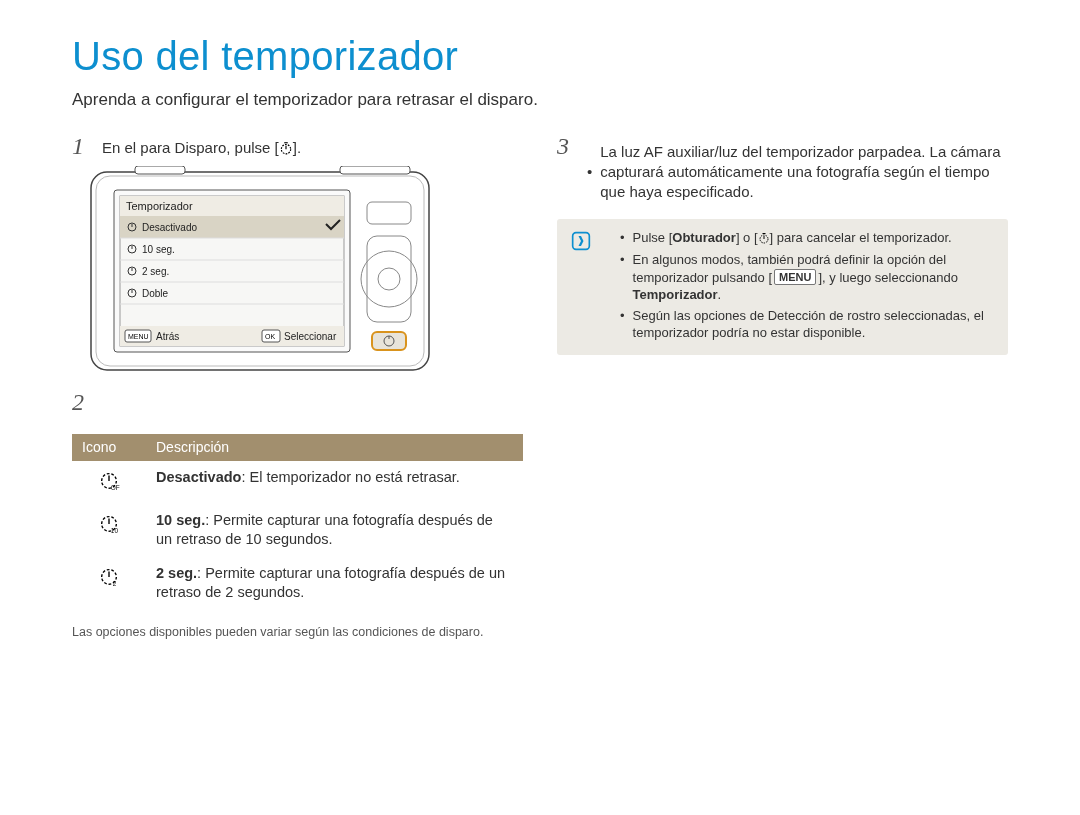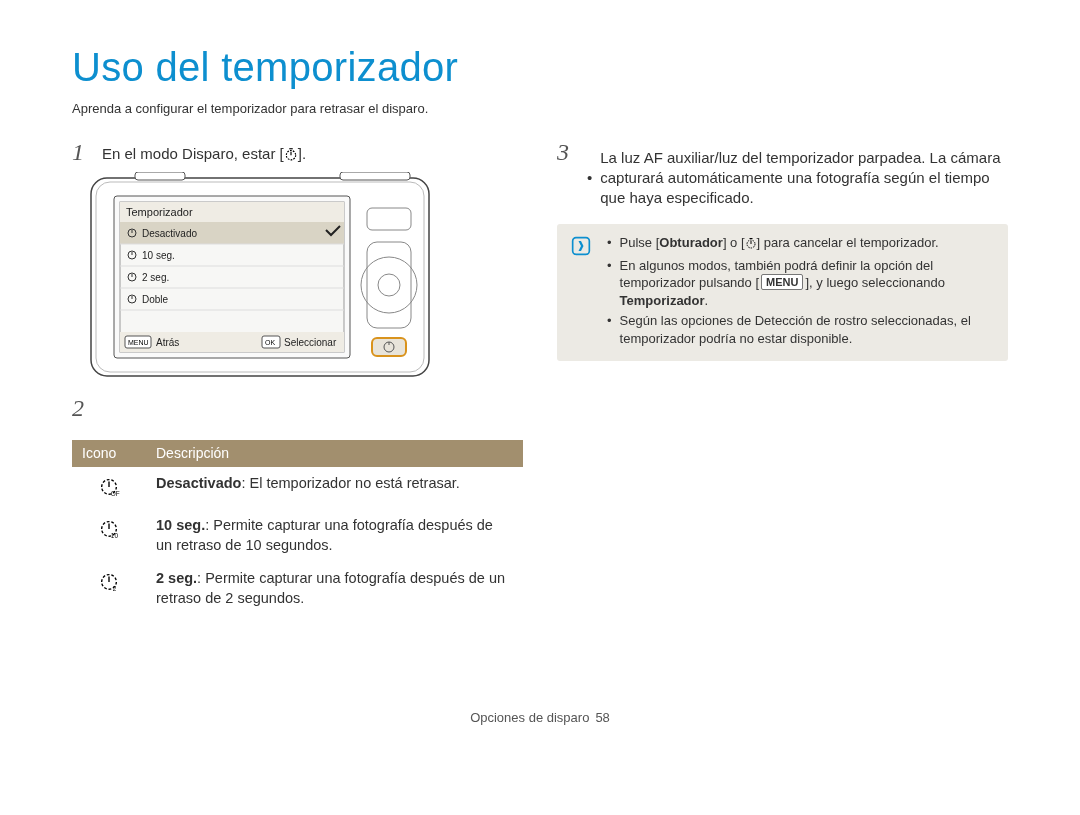--- a/index.html
+++ b/index.html
@@ -1,36 +1,36 @@
 <!DOCTYPE html>
 <html><head>
 <meta charset="utf-8">
 <style>
   html,body{margin:0;padding:0;background:#fff;color:#333;font-family:Arial,Helvetica,sans-serif;font-size:15px;line-height:1.35}
-  .page{width:1080px;height:745px;box-sizing:border-box;padding:40px 72px 0 72px;position:relative}
+  .page{width:1080px;height:745px;box-sizing:border-box;padding:29px 72px 0 72px;position:relative}
   h1{font-size:40px;font-weight:400;color:#0d8fcf;margin:0 0 6px 0;letter-spacing:.3px}
-  .lead{font-size:13px;margin:0 0 22px 0}
+  .lead{font-size:17px;margin:0 0 22px 0}
   .cols{display:flex;gap:34px}
   .col{flex:1;min-width:0}
   .step{display:flex;gap:10px;align-items:flex-start;margin-bottom:6px}
   .step-num{font-size:24px;font-style:italic;color:#555;line-height:1;font-family:Georgia,'Times New Roman',serif;width:20px;flex:none}
   .step .lbl{padding-top:4px}
   .timer-glyph{display:inline-block;vertical-align:-2px}
   .camera{margin:6px 0 14px 18px}
   .camera svg{display:block}
   .opts-note{font-size:12.5px;color:#555;margin:14px 0 0 0}
   table.opts{border-collapse:collapse;width:100%;margin-top:20px}
   table.opts th{background:#a28f6e;color:#fff;font-weight:400;text-align:left;font-size:14px;padding:4px 10px}
   table.opts th.icon{width:54px}
   table.opts td{vertical-align:top;padding:7px 10px;font-size:14.5px;line-height:1.35}
   table.opts td.icon{text-align:center;padding-top:8px}
   .subbullets{margin:4px 0 0 0}
   .subbullets li{display:flex;align-items:center;font-size:15px;margin-bottom:2px}
   .subbullets li::before{content:"•";margin:0 8px 0 0}
-  .infobox{display:flex;gap:16px;background:#eceae4;border-radius:3px;padding:10px 14px;margin-top:14px;font-size:13px;line-height:1.35}
+  .infobox{display:flex;gap:29px;background:#eceae4;border-radius:3px;padding:10px 14px;margin-top:14px;font-size:13px;line-height:1.35}
   .infobox ul{margin:0;padding:0;list-style:none;flex:1}
   .infobox li{display:flex;align-items:flex-start;margin-bottom:3px}
   .infobox li::before{content:"•";margin:0 8px 0 0}
   .info-icon{width:20px;height:20px;flex:none;display:flex;align-items:center;justify-content:center;margin-top:2px}
   .info-icon svg{width:20px;height:20px}
   .footer{position:absolute;bottom:18px;left:0;right:0;text-align:center;font-size:13px;color:#555}
   .footer .pg{margin-left:6px}
   .kbd{display:inline-block;border:1px solid #777;border-radius:2px;padding:0 4px;font-size:11px;font-weight:700;line-height:14px;vertical-align:1px;margin:0 2px;background:#fff}
   b{font-weight:700}
 </style>
@@ -40,21 +40,21 @@
 
 <h1>Uso del temporizador</h1>
 <p class="lead">Aprenda a configurar el temporizador para retrasar el disparo.</p>
 
 <div class="cols">
 
   <div class="col">
     <div class="step">
       <div class="step-num">1</div>
       <div class="lbl">
-        <span>En el modo Disparo, estar [</span><span class="timer-glyph"><svg width="14" height="14" viewBox="0 0 24 24">
+        <span>En el para Disparo, pulse [</span><span class="timer-glyph"><svg width="14" height="14" viewBox="0 0 24 24">
                 <circle cx="12" cy="14" r="8" fill="none" stroke="#000" stroke-width="2" stroke-dasharray="3 2"></circle>
                 <line x1="12" y1="14" x2="12" y2="8" stroke="#000" stroke-width="2"></line>
                 <line x1="9" y1="3" x2="15" y2="3" stroke="#000" stroke-width="2"></line>
               </svg></span><span>].</span>
       </div>
     </div>
 
     <div class="camera">
       <svg width="340" height="210" viewBox="0 0 340 210">
 
@@ -142,20 +142,21 @@
           <td class="icon"><span><svg width="22" height="22" viewBox="0 0 24 24">
                     <circle cx="12" cy="13" r="8" fill="none" stroke="#000" stroke-width="1.5" stroke-dasharray="3 2"></circle>
                     <line x1="12" y1="13" x2="12" y2="7" stroke="#000" stroke-width="1.5"></line>
                     <text x="16" y="23" font-size="7" fill="#000">2</text>
                   </svg></span></td>
           <td><b>2 seg.</b><span>: Permite capturar una fotografía después de un retraso de 2 segundos.</span></td>
         </tr>
       </tbody>
     </table>
 
+    <p class="opts-note">Las opciones disponibles pueden variar según las condiciones de disparo.</p>
   </div>
 
   <div class="col">
     <div class="step">
       <div class="step-num">3</div>
       <div class="lbl">
         <ul class="subbullets" style="list-style:none;padding:0">
           <li>
                 <span>La luz AF auxiliar/luz del temporizador parpadea. La cámara capturará automáticamente una fotografía según el tiempo que haya especificado.</span>
               </li>
@@ -186,17 +187,14 @@
         </span>
             </li>
         <li>
               <span>Según las opciones de Detección de rostro seleccionadas, el temporizador podría no estar disponible.</span>
             </li>
       </ul>
     </div>
   </div>
 </div>
 
-<div class="footer">
-  <span>Opciones de disparo</span><span class="pg">58</span>
+
 </div>
 
-</div>
-
 </body></html>

